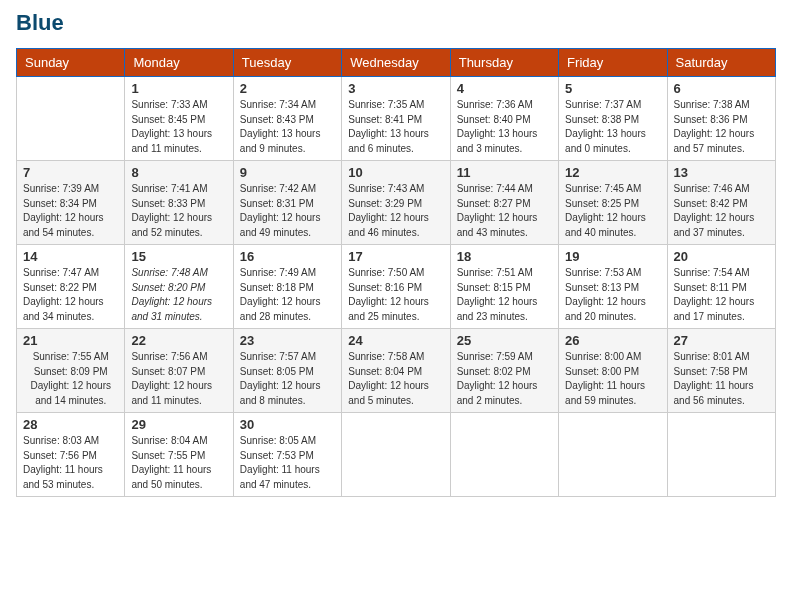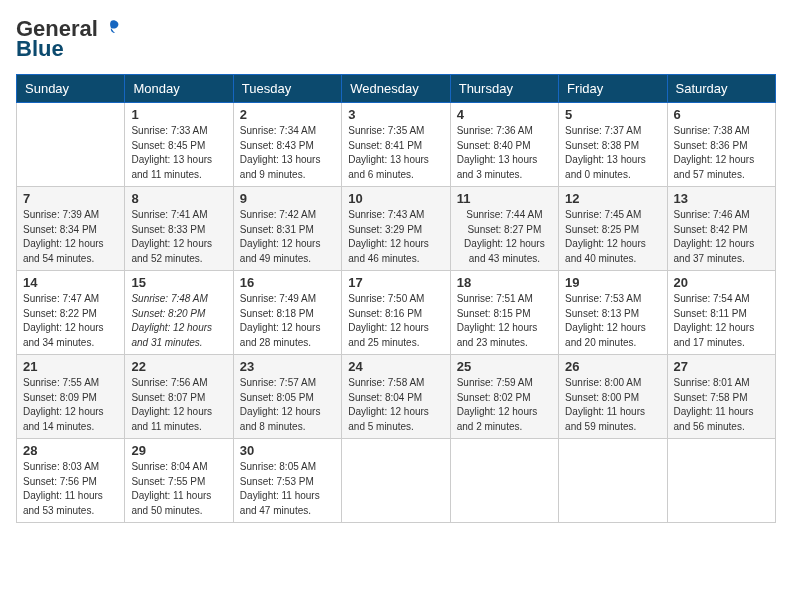--- a/index.html
+++ b/index.html
@@ -32,21 +32,21 @@
     .location {
       font-size: 14px;
       color: #555;
     }
     table {
       width: 100%;
       border-collapse: collapse;
       font-size: 11px;
     }
     thead tr th {
-      background-color: #0c4a6e;
+      background-color: #c2410c;
       color: #fff;
       text-align: left;
       padding: 6px 8px;
       font-size: 13px;
       font-weight: normal;
       border: 1px solid #1565c0;
     }
     tbody tr td {
       border: 1px solid #ccc;
       vertical-align: top;
@@ -74,27 +74,20 @@
     }
     tbody tr:nth-child(even) td {
       background: #f5f5f5;
     }
   </style>
 </head>
 <body>
 
 <div class="header">
   <div class="logo">
-    <div style="display:flex;align-items:center;">
-      <span style="font-size:22px;font-weight:bold;color:#333;">General</span>
-      <svg width="22" height="22" viewBox="0 0 22 22" style="margin-left:2px;margin-top:-2px;">
-        <path d="M11 4 C14 2, 20 5, 18 9 C16 13, 11 11, 11 11 C11 11, 9 7, 11 4Z" fill="#1565c0"></path>
-        <path d="M11 11 C11 11, 13 14, 15 16 C13 16, 10 14, 11 11Z" fill="#1565c0"></path>
-      </svg>
-    </div>
     <span style="font-size:22px;font-weight:bold;color:#0c4a6e;margin-top:-6px;">Blue</span>
   </div>
   <div class="title-block">
     <div class="month-title"></div>
     <div class="location"></div>
   </div>
 </div>
 
 <table>
   <thead>
@@ -178,21 +171,21 @@
         </td>
         <td>
           <span class="day-num">10</span>
           <div class="day-info" style="white-space: pre-line;">Sunrise: 7:43 AM
 Sunset: 3:29 PM
 Daylight: 12 hours
 and 46 minutes.</div>
         </td>
         <td>
           <span class="day-num">11</span>
-          <div class="day-info" style="white-space: pre-line; text-align: center;">Sunrise: 7:44 AM
+          <div class="day-info" style="white-space: pre-line;">Sunrise: 7:44 AM
 Sunset: 8:27 PM
 Daylight: 12 hours
 and 43 minutes.</div>
         </td>
         <td>
           <span class="day-num">12</span>
           <div class="day-info" style="white-space: pre-line;">Sunrise: 7:45 AM
 Sunset: 8:25 PM
 Daylight: 12 hours
 and 40 minutes.</div>
@@ -252,21 +245,21 @@
           <span class="day-num">20</span>
           <div class="day-info" style="white-space: pre-line;">Sunrise: 7:54 AM
 Sunset: 8:11 PM
 Daylight: 12 hours
 and 17 minutes.</div>
         </td>
       </tr>
       <tr>
         <td>
           <span class="day-num">21</span>
-          <div class="day-info" style="white-space: pre-line;">Sunrise: 7:55 AM
+          <div class="day-info" style="white-space: pre-line; text-align: center;">Sunrise: 7:55 AM
 Sunset: 8:09 PM
 Daylight: 12 hours
 and 14 minutes.</div>
         </td>
         <td>
           <span class="day-num">22</span>
           <div class="day-info" style="white-space: pre-line;">Sunrise: 7:56 AM
 Sunset: 8:07 PM
 Daylight: 12 hours
 and 11 minutes.</div>

